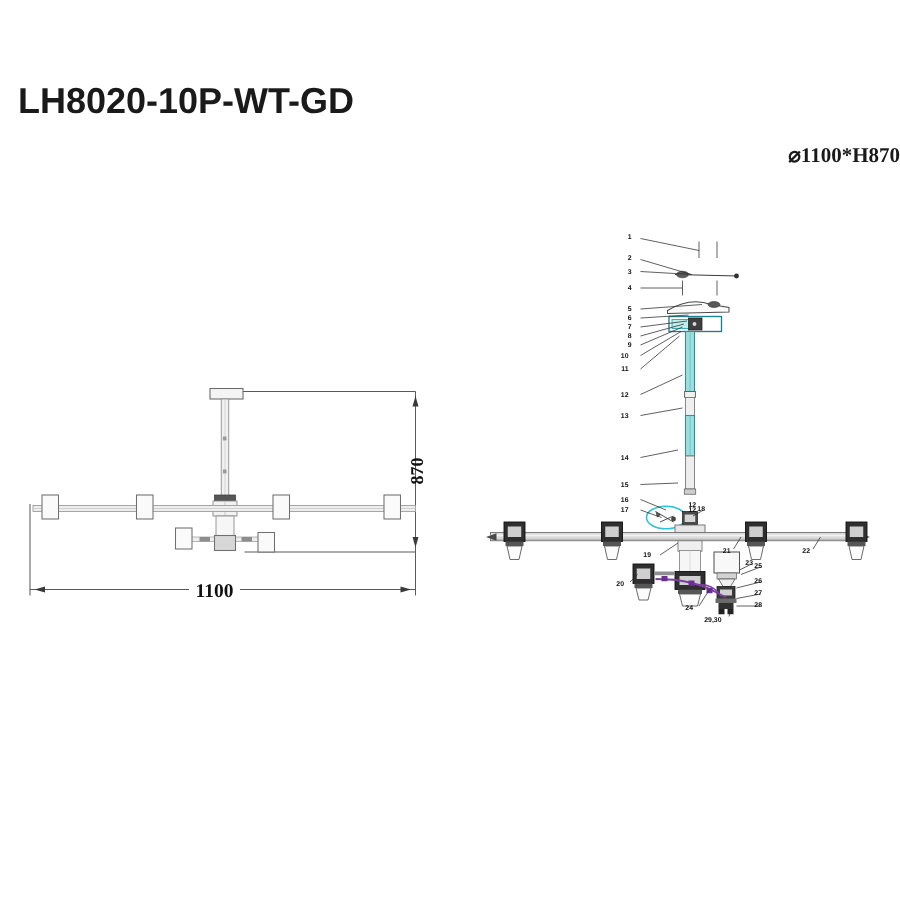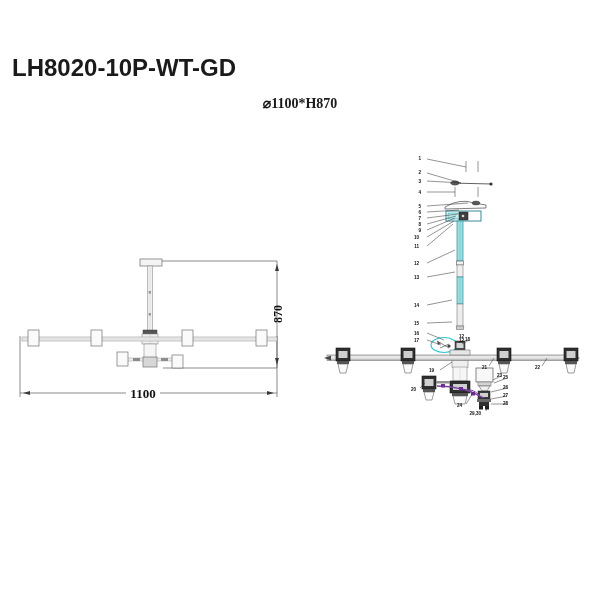--- a/index.html
+++ b/index.html
@@ -25,21 +25,21 @@
     font-size: 24px;
     font-weight: bold;
     color: #1a1a1a;
     letter-spacing: 0px;
   }
   #subtitle {
     position: absolute;
     left: 0;
     top: 95px;
     width: 600px;
-    text-align: center;
+    text-align: right;
     font-family: "Liberation Serif", serif;
     font-size: 14px;
     font-weight: bold;
     color: #1a1a1a;
   }
   svg.draw {
     position: absolute;
     left: 0;
     top: 0;
     width: 600px;

